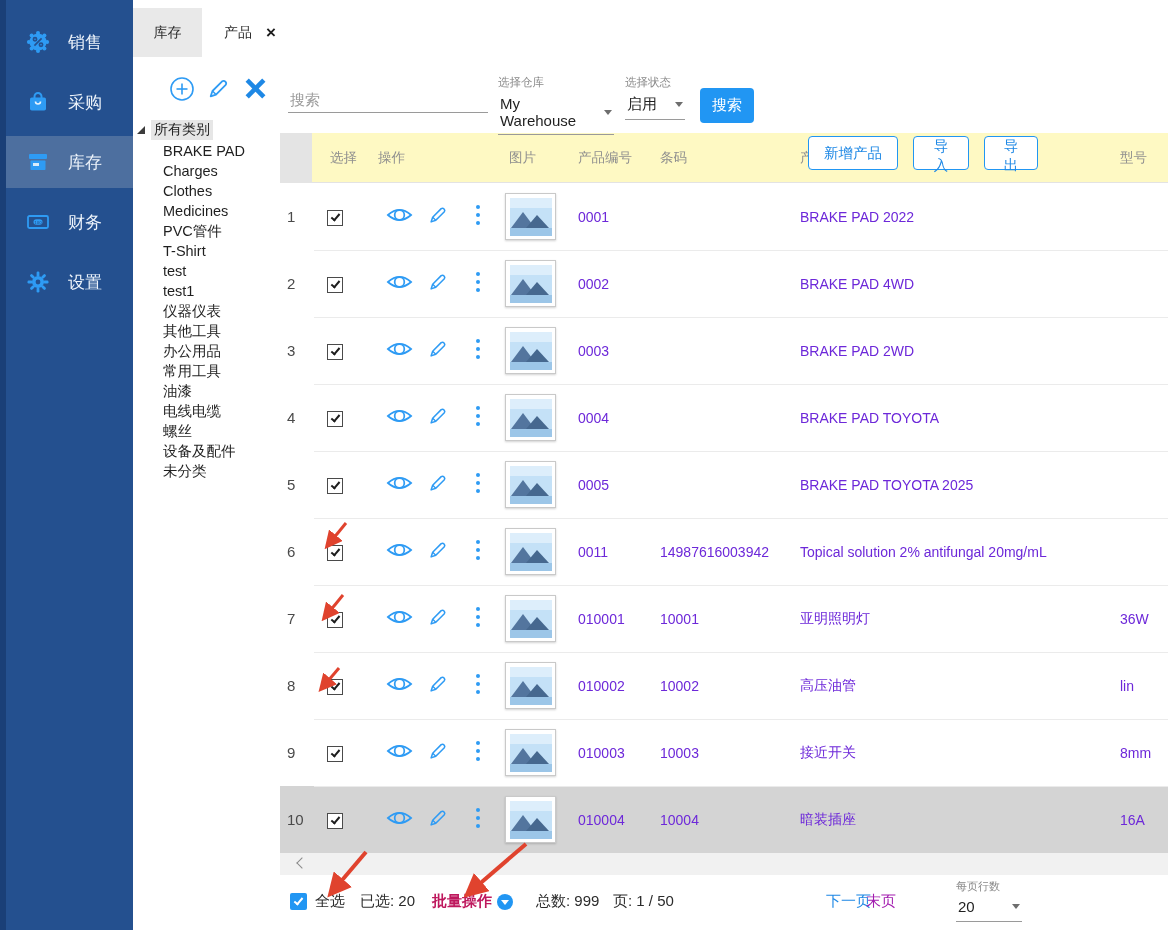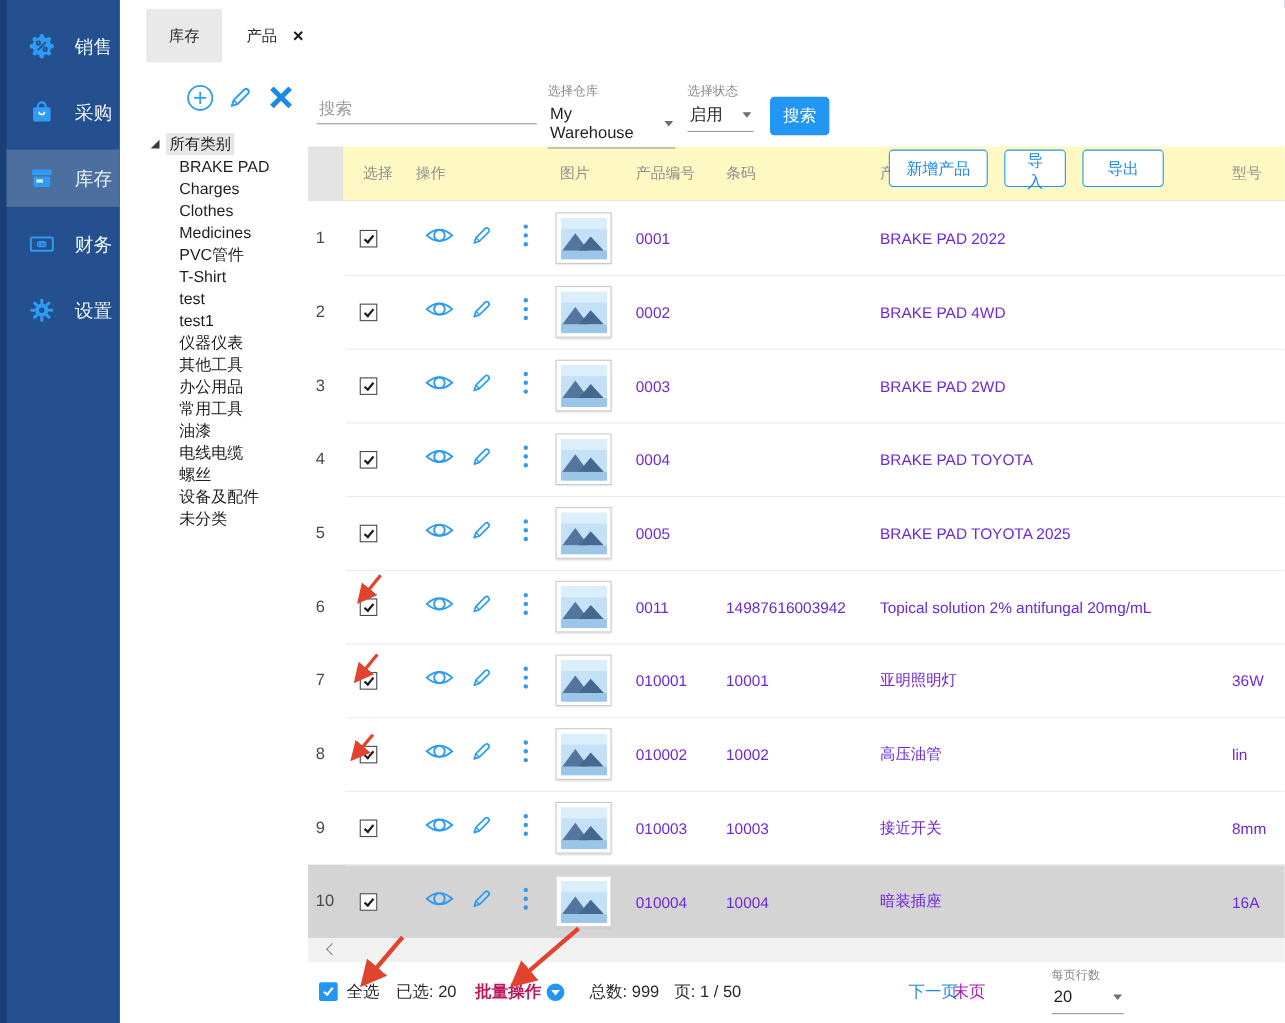--- a/index.html
+++ b/index.html
@@ -1,21 +1,21 @@
 <!DOCTYPE html>
 <html><head>
 <meta charset="utf-8">
 <style>
   * { margin:0; padding:0; box-sizing:border-box; }
   html,body { width:1168px; height:930px; overflow:hidden; background:#fff;
     font-family:"Liberation Sans","DejaVu Sans",sans-serif; }
   .screen { position:relative; width:1168px; height:930px; background:#fff; }
 
   
-  .sidebar { position:absolute; left:0; top:0; width:109px; height:930px;
+  .sidebar { position:absolute; left:0; top:0; width:133px; height:930px;
     background:#24508f; border-left:6px solid #1a3f77; z-index:3; }
   .side-item { display:flex; align-items:center; gap:18px; height:52px; margin-top:8px;
     padding-left:20px; color:#eef4fb; font-size:17px; cursor:pointer; }
   .side-item.active { background:#4d6f9f; }
   .side-item .sicon { width:24px; height:24px; flex:0 0 24px; }
   .side-item + .side-item { margin-top:8px; }
   .side-spacer { height:8px; }
 
   
   .topstrip { position:absolute; left:1022px; top:0; width:146px; height:7px; background:#2e5c9e; }
@@ -57,21 +57,21 @@
   .g-warehouse { left:218px; width:116px; }
   .g-status { left:345px; width:60px; }
   .btn-primary { position:absolute; left:420px; top:31px; width:54px; height:35px; background:#2196f3;
     color:#fff; font-size:15px; border:none; border-radius:4px; cursor:pointer;
     font-family:"Liberation Sans","DejaVu Sans",sans-serif; }
   .btn-outline { position:absolute; top:31px; height:34px; background:#fff; border:1px solid #2196f3;
     border-radius:4px; color:#1e88e5; font-size:14.5px; cursor:pointer; padding:0 14px;
     font-family:"Liberation Sans","DejaVu Sans",sans-serif;margin-top:48px; }
   .btn-add { left:528px; width:90px; }
   .btn-import { left:633px; width:56px; }
-  .btn-export { left:704px; width:74px;text-align:center; }
+  .btn-export { left:704px; width:54px;text-align:center; }
 
   
   .tgrid { display:grid; grid-template-columns:32px 56px 128px 76px 80px 134px 314px 1fr; align-items:center; }
   .thead { height:50px; background:#fef9c3; border-bottom:1px solid #e3e3e3; }
   .thead .hc { font-size:13.5px; color:#8f8f8f; }
   .hc-num { background:#e4e4e4; height:50px; }
   .pl-sel { padding-left:18px; } .pl-act { padding-left:10px; } .pl-img { padding-left:13px; }
   .pl-code { padding-left:6px; } .pl-bar { padding-left:8px; } .pl-name { padding-left:14px; } .pl-mod { padding-left:20px; }
   .trow { height:67px; position:relative; background:#fff; }
   .trow + .trow::before { content:""; position:absolute; left:34px; right:0; top:0; height:1px; background:#ebebeb; }

